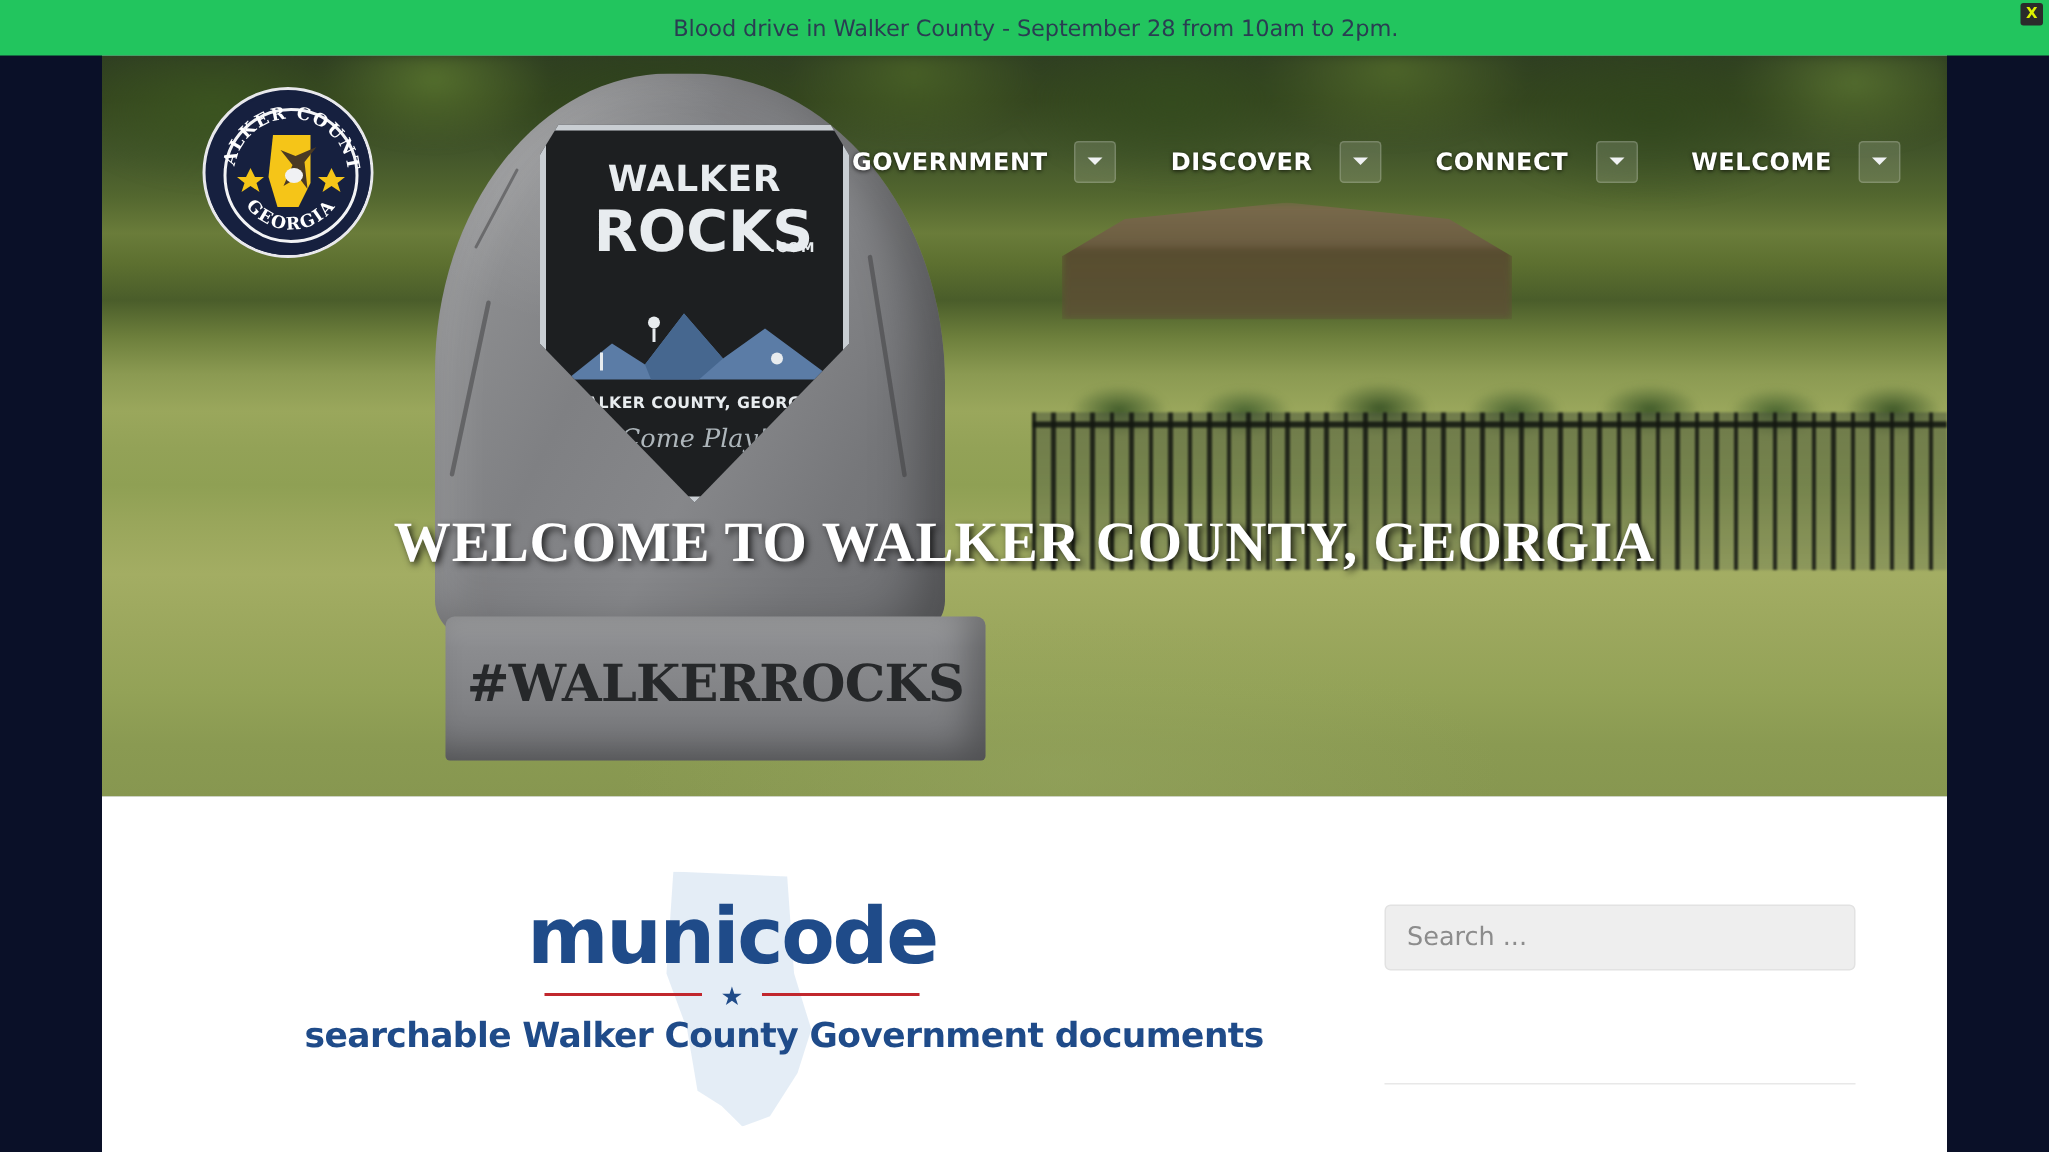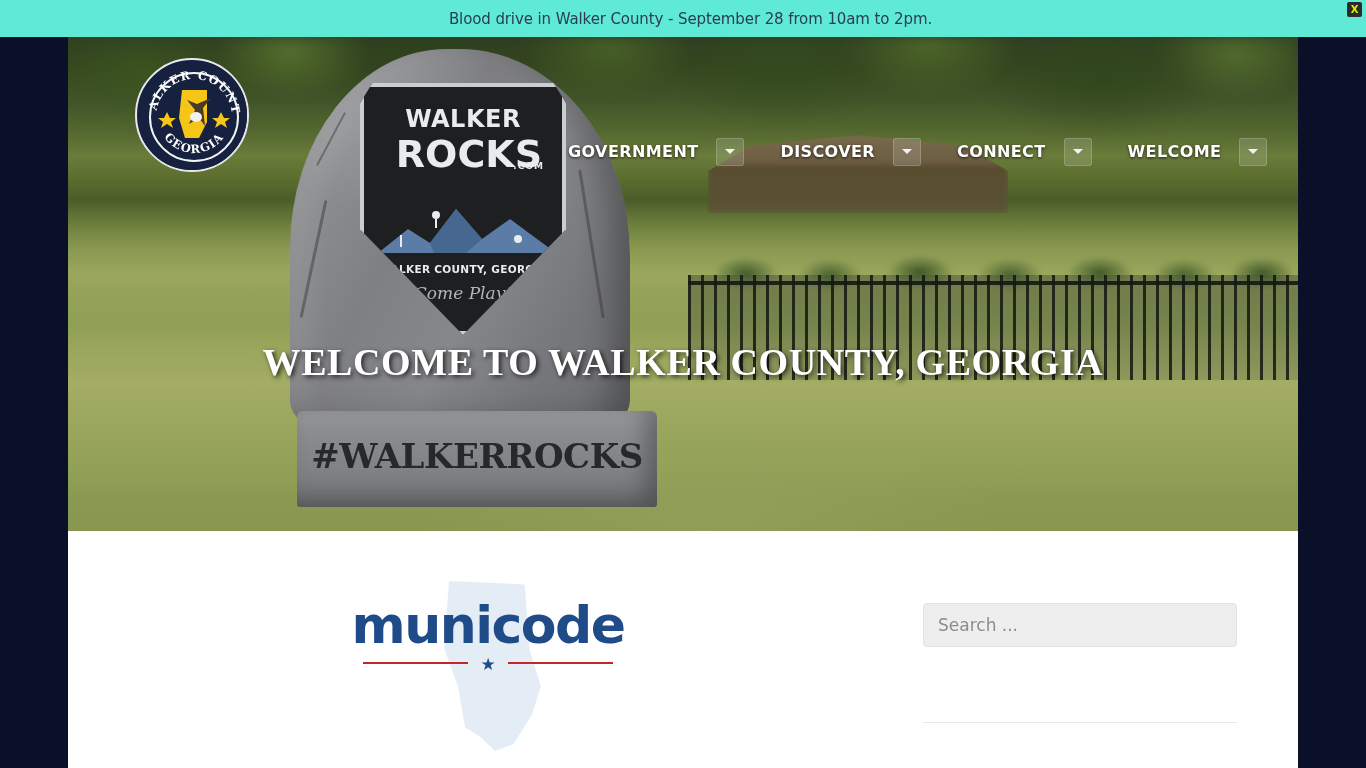--- a/index.html
+++ b/index.html
@@ -11,21 +11,21 @@
     background: #0a1028;
     font-family: "Liberation Sans", sans-serif;
   }
 
   
   #alert-banner {
     position: absolute;
     top: 0; left: 0;
     width: 1366px;
     height: 37px;
-    background: #5eead4;
+    background: #22c55e;
     display: flex;
     align-items: center;
     justify-content: center;
     z-index: 50;
     padding-left: 15px;
   }
   #alert-text {
     font-size: 15px;
     color: #2a3d52;
     font-family: "DejaVu Sans", sans-serif;
@@ -290,21 +290,20 @@
     background: #16203f;
     border: 2px solid #e8e8ec;
     overflow: hidden;
   }
   #primary-nav {
     position: absolute;
     left: 490px; top: 53px;
     display: flex;
     align-items: center;
     gap: 0px;
-    margin-top: 44px;
   }
   .nav-group { display: flex; align-items: center; }
   .nav-link {
     color: #ffffff;
     font-size: 16px;
     font-weight: bold;
     font-family: "DejaVu Sans", sans-serif;
     letter-spacing: .4px;
     text-decoration: none;
     text-shadow: 0 1px 3px rgba(0,0,0,.75);
@@ -551,20 +550,21 @@
 
     <div id="content-col">
       <div id="municode-block">
         <div id="municode-state"></div>
         <div id="municode-wordmark">municode</div>
         <div id="municode-rule">
           <div class="bar left"></div>
           <div id="municode-star">★</div>
           <div class="bar right"></div>
         </div>
+        <div id="municode-caption">searchable Walker County Government documents</div>
       </div>
     </div>
 
     <div id="sidebar-col">
       <input id="search-input" type="text" placeholder="Search ..." style="">
       <div id="sidebar-divider"></div>
     </div>
   </div>
 </div>
 

